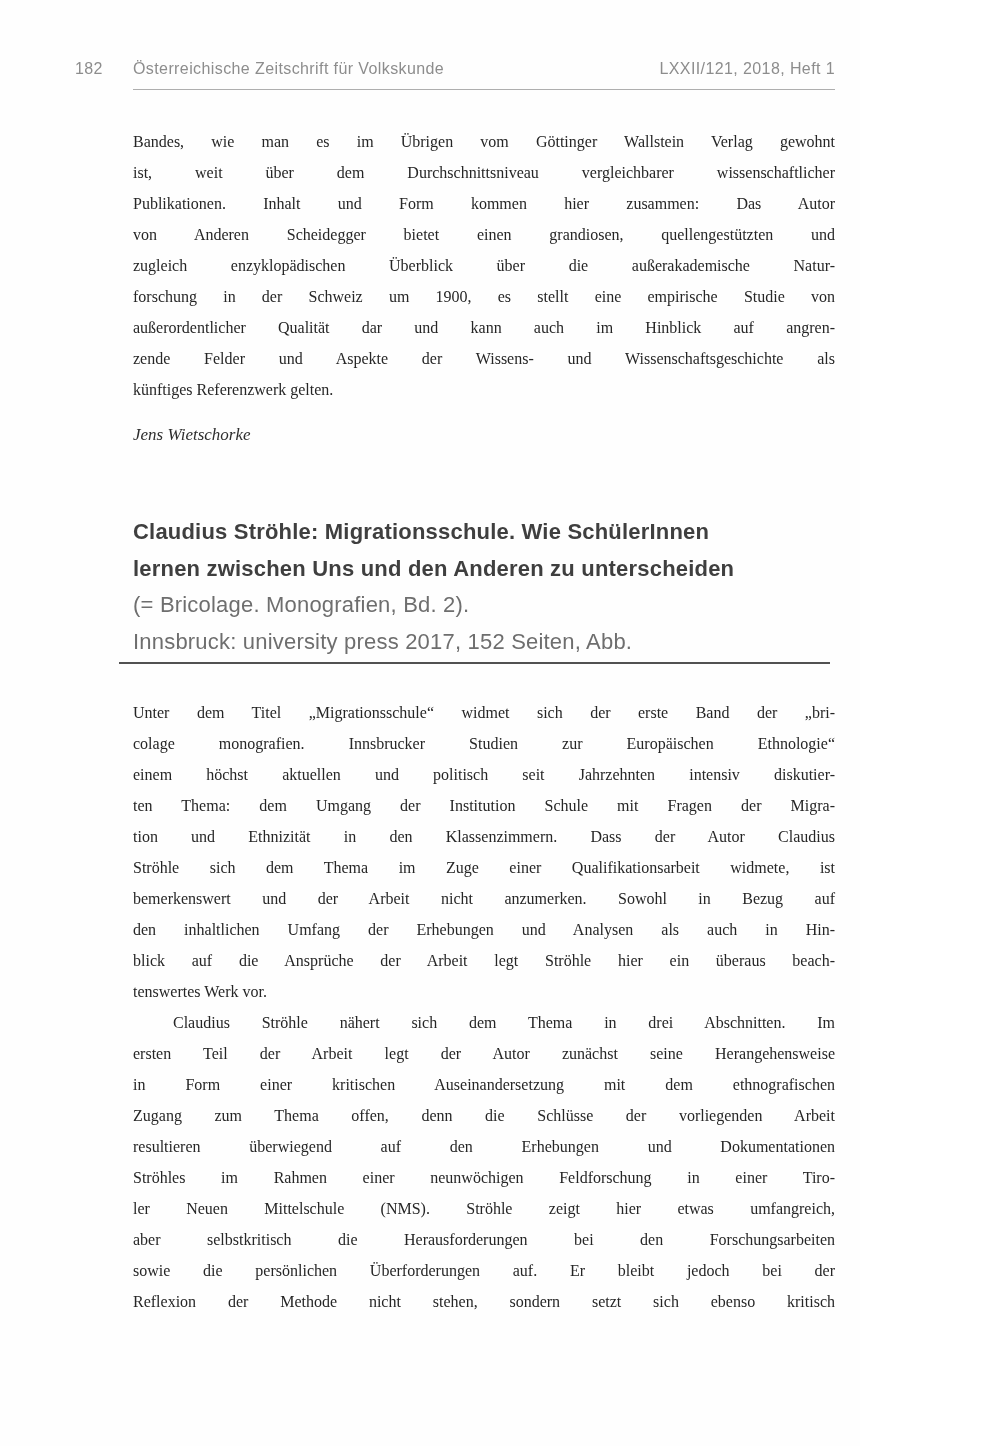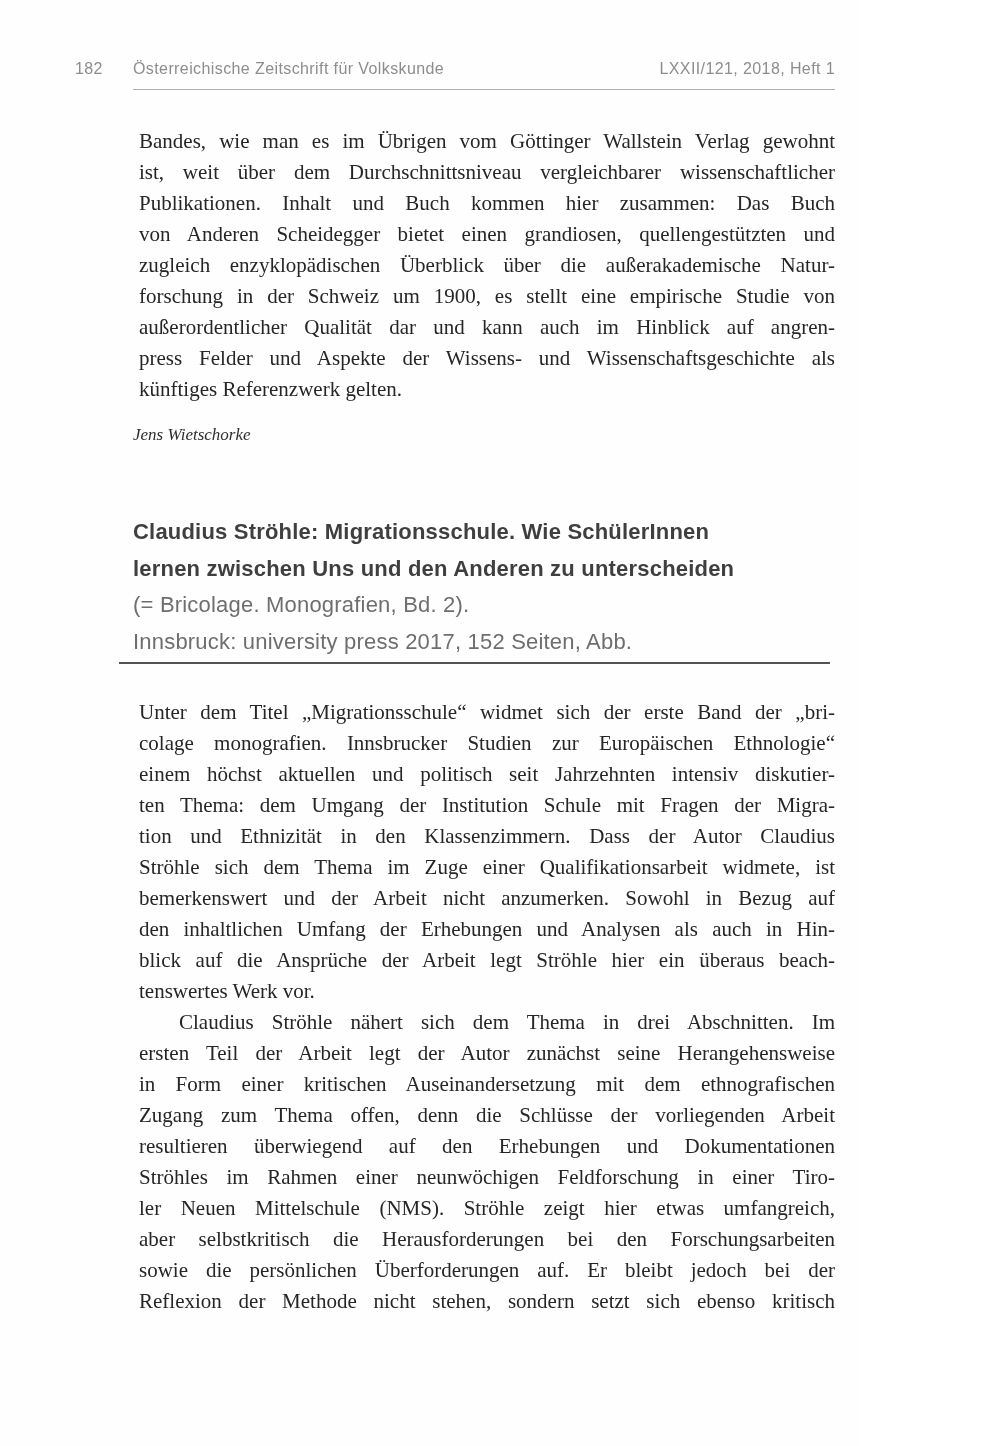--- a/index.html
+++ b/index.html
@@ -44,26 +44,25 @@
   }
 
   
   .col {
     position: absolute;
     left: 133px;
     width: 702px;
     color: #262626;
   }
   .tl {                       
-    font-size: 21px;
+    font-size: 16px;
     line-height: 31px;
     text-align: justify;
     text-align-last: justify;
     white-space: normal;
-    margin-left: 6px;
   }
   .tl.last {
     text-align-last: left;    
   }
   .tl.indent { text-indent: 40px; }
 
   .author-line {
     position: absolute;
     left: 133px;
     top: 419px;
@@ -111,26 +110,26 @@
   <div class="running-header">
     <span class="pagenum">182</span>
     <span class="jtitle">Österreichische Zeitschrift für Volkskunde</span>
     <span class="issue">LXXII/121, 2018, Heft 1</span>
   </div>
   <hr class="header-rule">
 
   <div class="col" style="top:126px">
     <div class="tl">Bandes, wie man es im Übrigen vom Göttinger Wallstein Verlag gewohnt</div>
     <div class="tl">ist, weit über dem Durchschnittsniveau vergleichbarer wissenschaftlicher</div>
-    <div class="tl">Publikationen. Inhalt und Buch kommen hier zusammen: Das Buch</div>
+    <div class="tl">Publikationen. Inhalt und Form kommen hier zusammen: Das Autor</div>
     <div class="tl">von Anderen Scheidegger bietet einen grandiosen, quellengestützten und</div>
     <div class="tl">zugleich enzyklopädischen Überblick über die außerakademische Natur-</div>
     <div class="tl">forschung in der Schweiz um 1900, es stellt eine empirische Studie von</div>
     <div class="tl">außerordentlicher Qualität dar und kann auch im Hinblick auf angren-</div>
-    <div class="tl">press Felder und Aspekte der Wissens- und Wissenschaftsgeschichte als</div>
+    <div class="tl">zende Felder und Aspekte der Wissens- und Wissenschaftsgeschichte als</div>
     <div class="tl last">künftiges Referenzwerk gelten.</div>
   </div>
 
   <div class="author-line">Jens Wietschorke</div>
 
   <div class="book-heading">
     <div class="title-ln">Claudius Ströhle: Migrationsschule. Wie SchülerInnen</div>
     <div class="title-ln">lernen zwischen Uns und den Anderen zu unterscheiden</div>
     <div class="meta-ln">(= Bricolage. Monografien, Bd. 2).</div>
     <div class="meta-ln">Innsbruck: university press 2017, 152 Seiten, Abb.</div>

